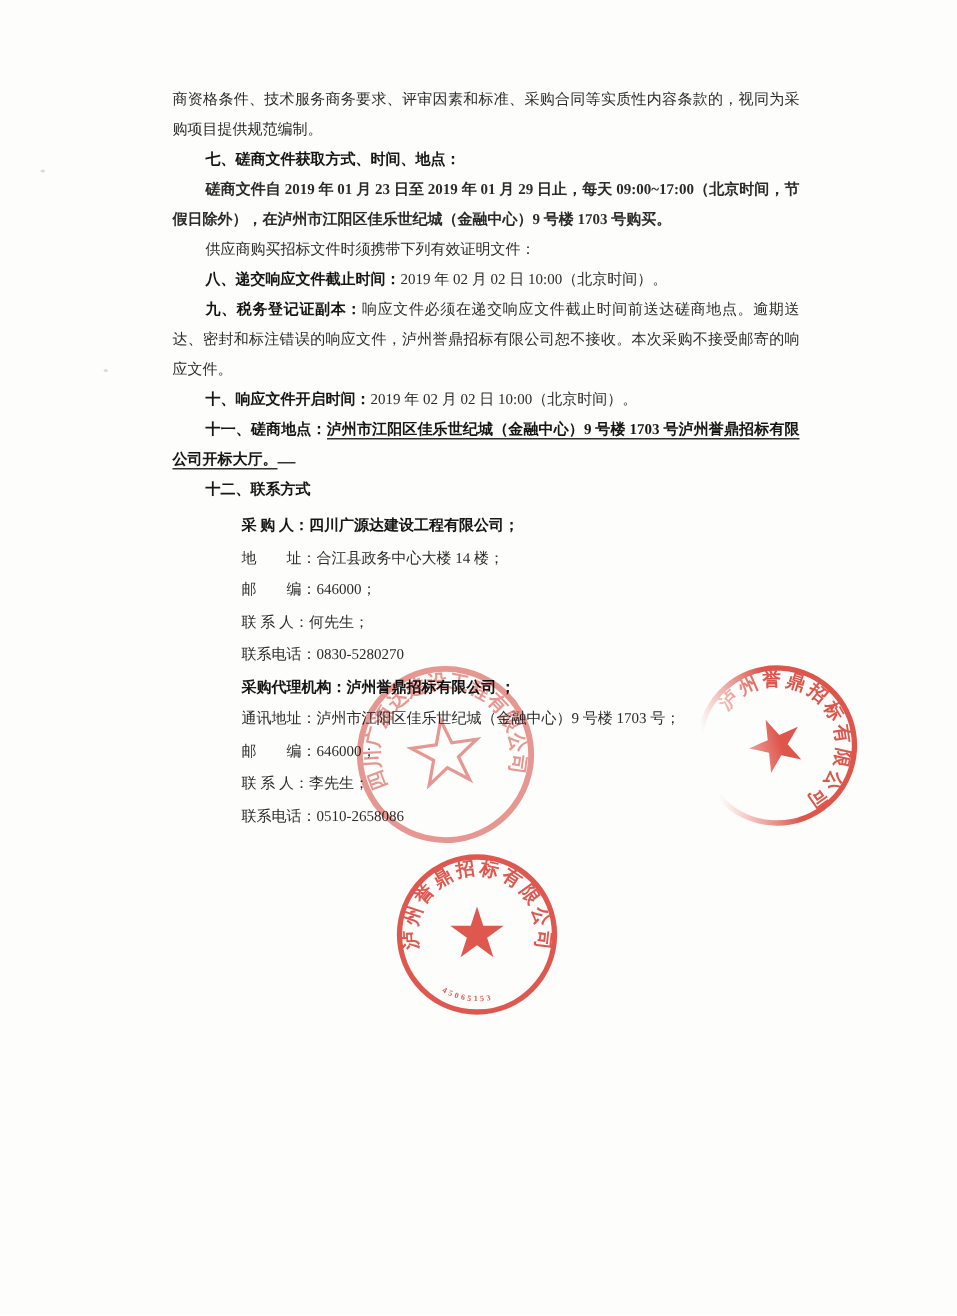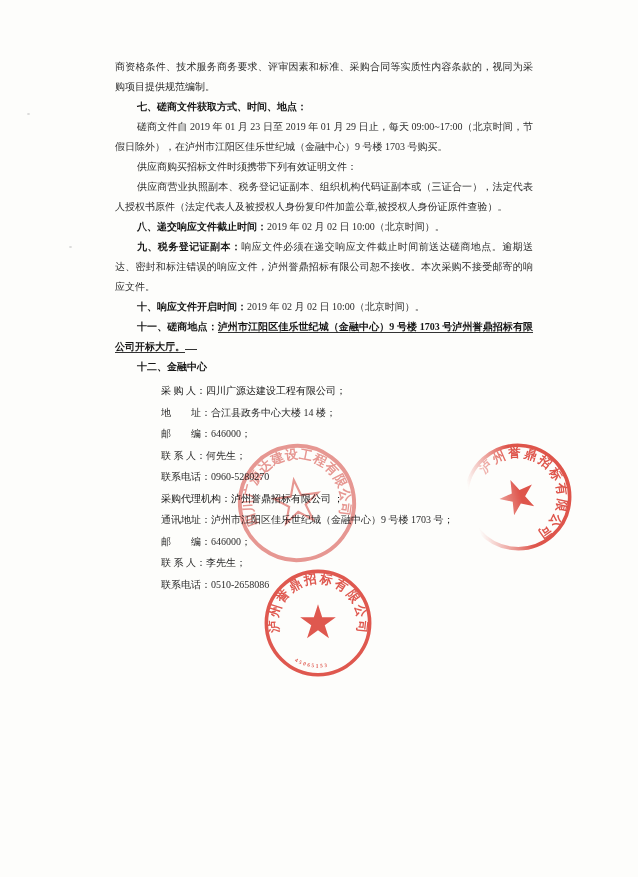--- a/index.html
+++ b/index.html
@@ -7,27 +7,27 @@
     position:relative;width:638px;height:877px;overflow:hidden;
     background:#fdfdfb;
     font-family:"Liberation Serif","DejaVu Serif",serif;
     color:#2b2b2b;
   }
   .doc{position:absolute;left:115px;top:57px;width:418px;font-size:10px;line-height:20px;}
   .doc p{margin:0;text-align:justify;}
   .indent{text-indent:22px;}
   .heading{font-weight:bold;color:#161616;}
   .lead{font-weight:bold;color:#161616;font-family:Liberation Serif, serif;}
-  .mt2{margin-top:2px;}.mt3{margin-top:3px;}.mt5{margin-top:5px;}
+  .mt2{margin-top:2px;font-weight:bold;}.mt3{margin-top:3px;}.mt5{margin-top:5px;}
   .mt7{margin-top:7px;}.mt8{margin-top:8px;}.mt9{margin-top:9px;}.mt10{margin-top:10px;}
   .ul{border-bottom:1px solid #333;font-weight:bold;color:#161616;}
   .ul-tail{display:inline-block;width:12px;border-bottom:1px solid #333;height:1em;}
   .contacts{margin-left:46px;margin-top:3px;}
   .contacts p{text-align:left;line-height:21.5px;}
-  .cbold .clabel,.cbold .cvalue{font-weight:normal;color:#161616;}
+  .cbold .clabel,.cbold .cvalue{font-weight:bold;color:#161616;}
   
   .stamp{position:absolute;mix-blend-mode:multiply;pointer-events:none;}
   .stamp svg{display:block;width:100%;height:100%;}
   #stampA{left:234px;top:440px;width:126px;height:126px;opacity:.72;transform:rotate(-8deg);}
   #stampB{left:261px;top:566px;width:114px;height:114px;opacity:.88;}
   #stampC{left:461px;top:440px;width:114px;height:114px;opacity:.9;transform:rotate(48deg);
     -webkit-mask-image:linear-gradient(27deg,rgba(0,0,0,0) 20%,#000 52%);
     mask-image:linear-gradient(27deg,rgba(0,0,0,0) 20%,#000 52%);}
   .stamp text{font-family:"Liberation Serif","DejaVu Serif",serif;font-weight:bold;}
   
@@ -42,38 +42,37 @@
 
   <div class="speck s1"></div>
   <div class="speck s2"></div>
 
   <div class="doc">
     <p>商资格条件、技术服务商务要求、评审因素和标准、采购合同等实质性内容条款的，视同为采购项目提供规范编制。</p>
 
     <p class="heading indent mt3">七、磋商文件获取方式、时间、地点：</p>
     <p class="indent mt2">磋商文件自 2019 年 01 月 23 日至 2019 年 01 月 29 日止，每天 09:00~17:00（北京时间，节假日除外），在泸州市江阳区佳乐世纪城（金融中心）9 号楼 1703 号购买。</p>
     <p class="indent mt5">供应商购买招标文件时须携带下列有效证明文件：</p>
-    <p class="indent mt5">供应商营业执照副本、税务登记证副本、组织机构代码证副本或（三证合一），法定代表人授权书原件（法定代表人及被授权人身份复印件加盖公章,被授权人身份证原件查验）。</p>
 
     <p class="indent mt10"><span class="lead">八、递交响应文件截止时间：</span><span>2019 年 02 月 02 日 10:00（北京时间）。</span></p>
 
     <p class="indent mt8"><span class="lead">九、税务登记证副本：</span><span>响应文件必须在递交响应文件截止时间前送达磋商地点。逾期送达、密封和标注错误的响应文件，泸州誉鼎招标有限公司恕不接收。本次采购不接受邮寄的响应文件。</span></p>
 
     <p class="indent mt9"><span class="lead">十、响应文件开启时间：</span><span>2019 年 02 月 02 日 10:00（北京时间）。</span></p>
 
     <p class="indent mt8"><span class="lead">十一、磋商地点：</span><span class="ul">泸州市江阳区佳乐世纪城（金融中心）9 号楼 1703 号泸州誉鼎招标有限公司开标大厅。</span><span class="ul-tail"></span></p>
 
-    <p class="heading indent mt5">十二、金融中心</p>
+    <p class="heading indent mt5">十二、联系方式</p>
 
     <div class="contacts">
       <p class="cbold"><span class="clabel">采 购 人：</span><span class="cvalue">四川广源达建设工程有限公司；</span></p>
       <p><span class="clabel">地　　址：</span><span class="cvalue">合江县政务中心大楼 14 楼；</span></p>
       <p><span class="clabel">邮　　编：</span><span class="cvalue">646000；</span></p>
       <p><span class="clabel">联 系 人：</span><span class="cvalue">何先生；</span></p>
-      <p><span class="clabel">联系电话：</span><span class="cvalue">0960-5280270</span></p>
+      <p><span class="clabel">联系电话：</span><span class="cvalue">0830-5280270</span></p>
       <p class="cbold"><span class="clabel">采购代理机构：</span><span class="cvalue">泸州誉鼎招标有限公司 ；</span></p>
       <p><span class="clabel">通讯地址：</span><span class="cvalue">泸州市江阳区佳乐世纪城（金融中心）9 号楼 1703 号；</span></p>
       <p><span class="clabel">邮　　编：</span><span class="cvalue">646000；</span></p>
       <p><span class="clabel">联 系 人：</span><span class="cvalue">李先生；</span></p>
       <p><span class="clabel">联系电话：</span><span class="cvalue">0510-2658086</span></p>
     </div>
   </div>
 
   <div class="stamp" id="stampA">
     <svg viewBox="0 0 128 128" color="#e0706a">

